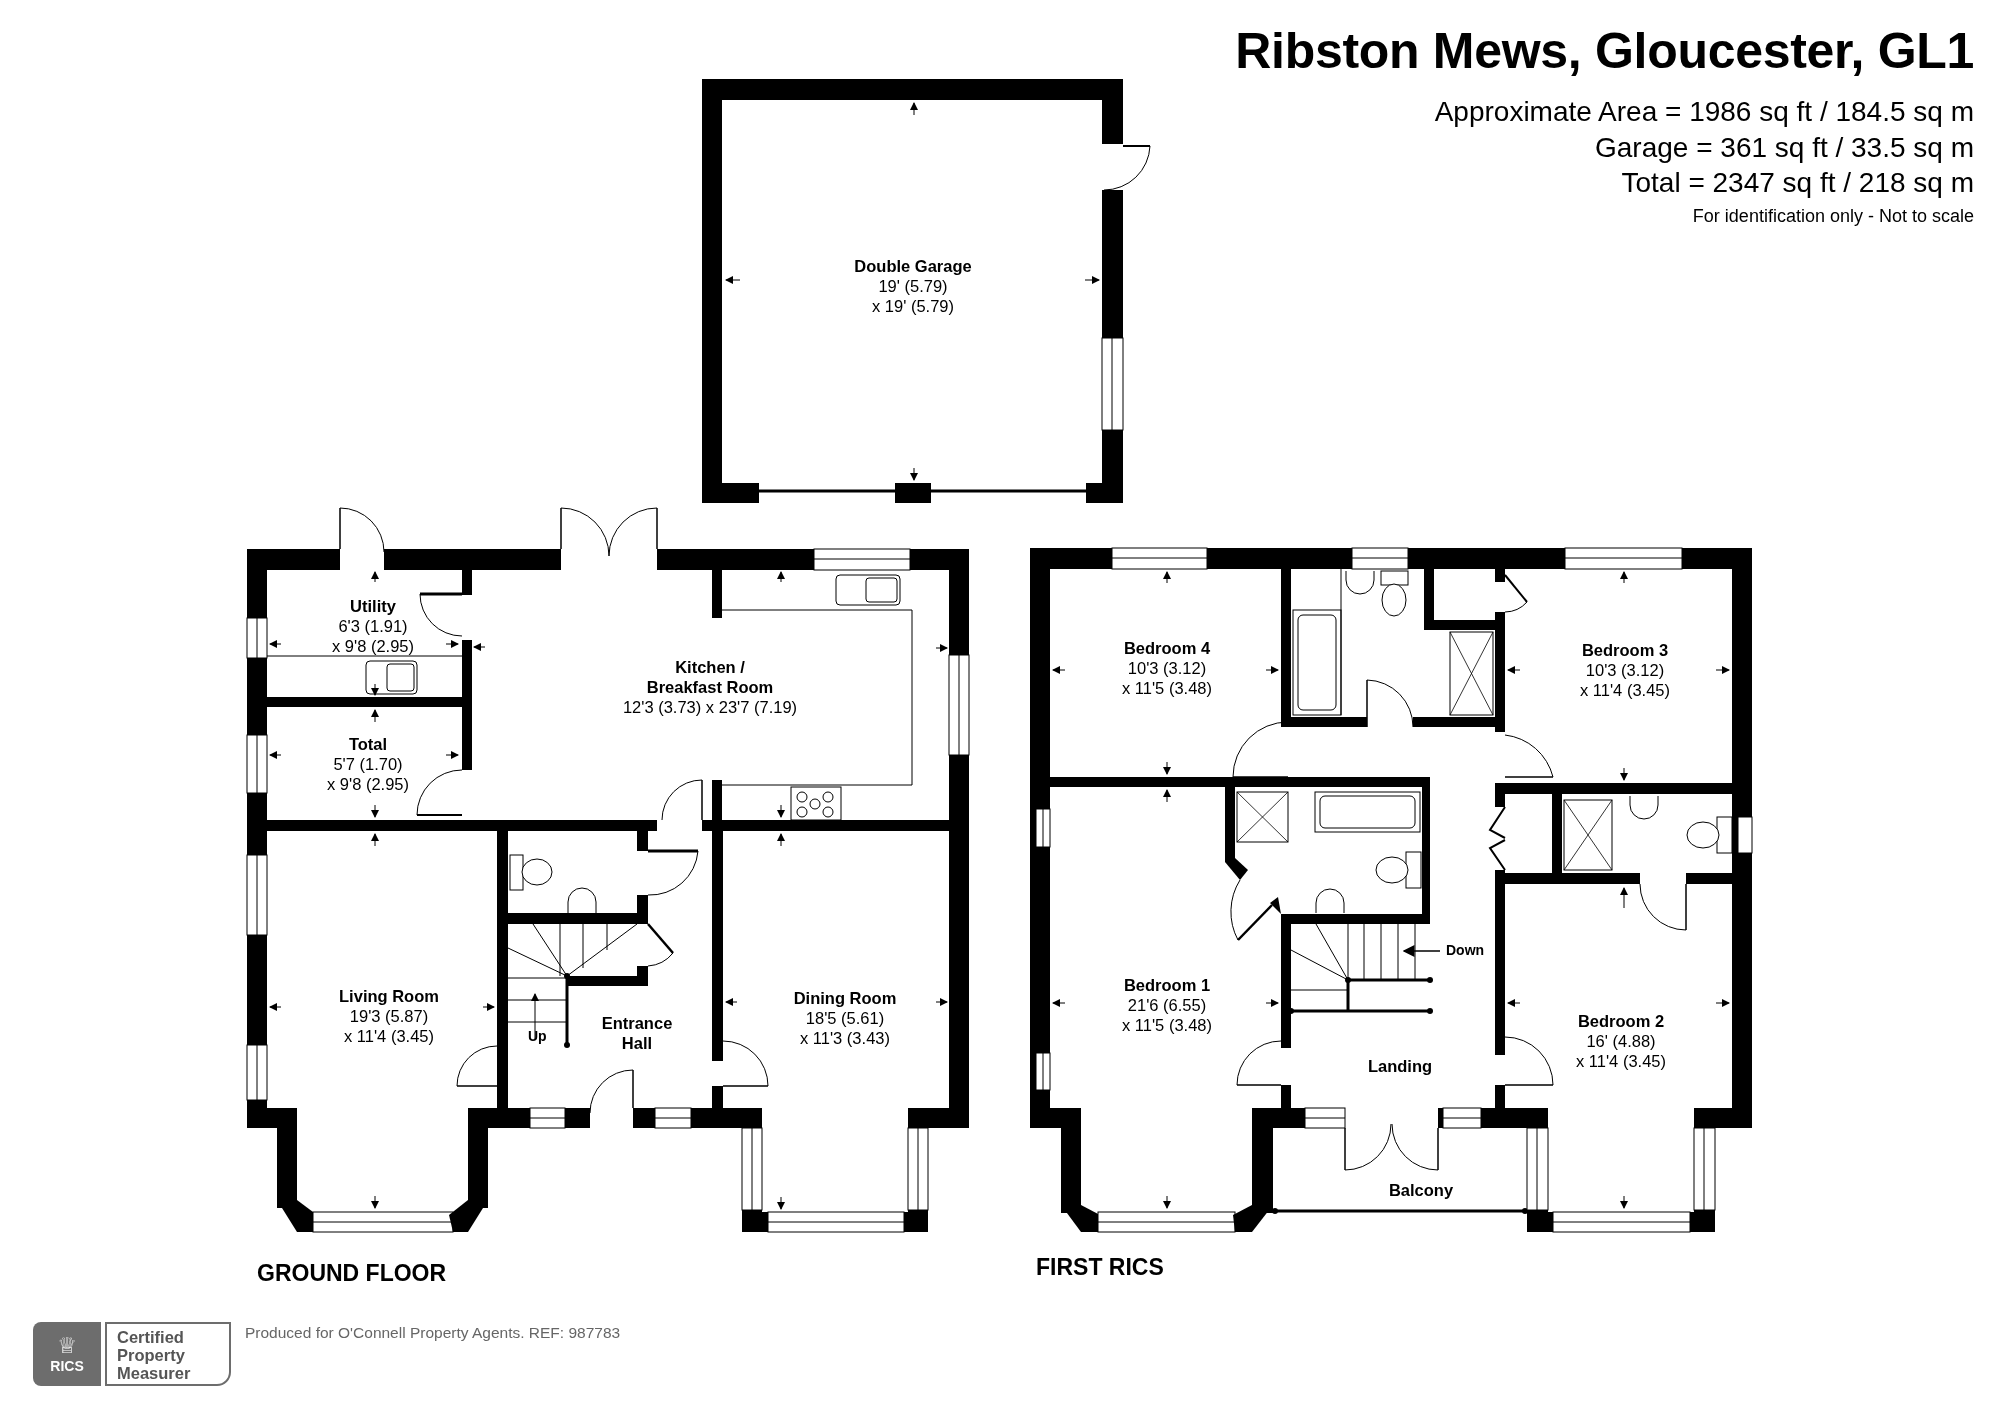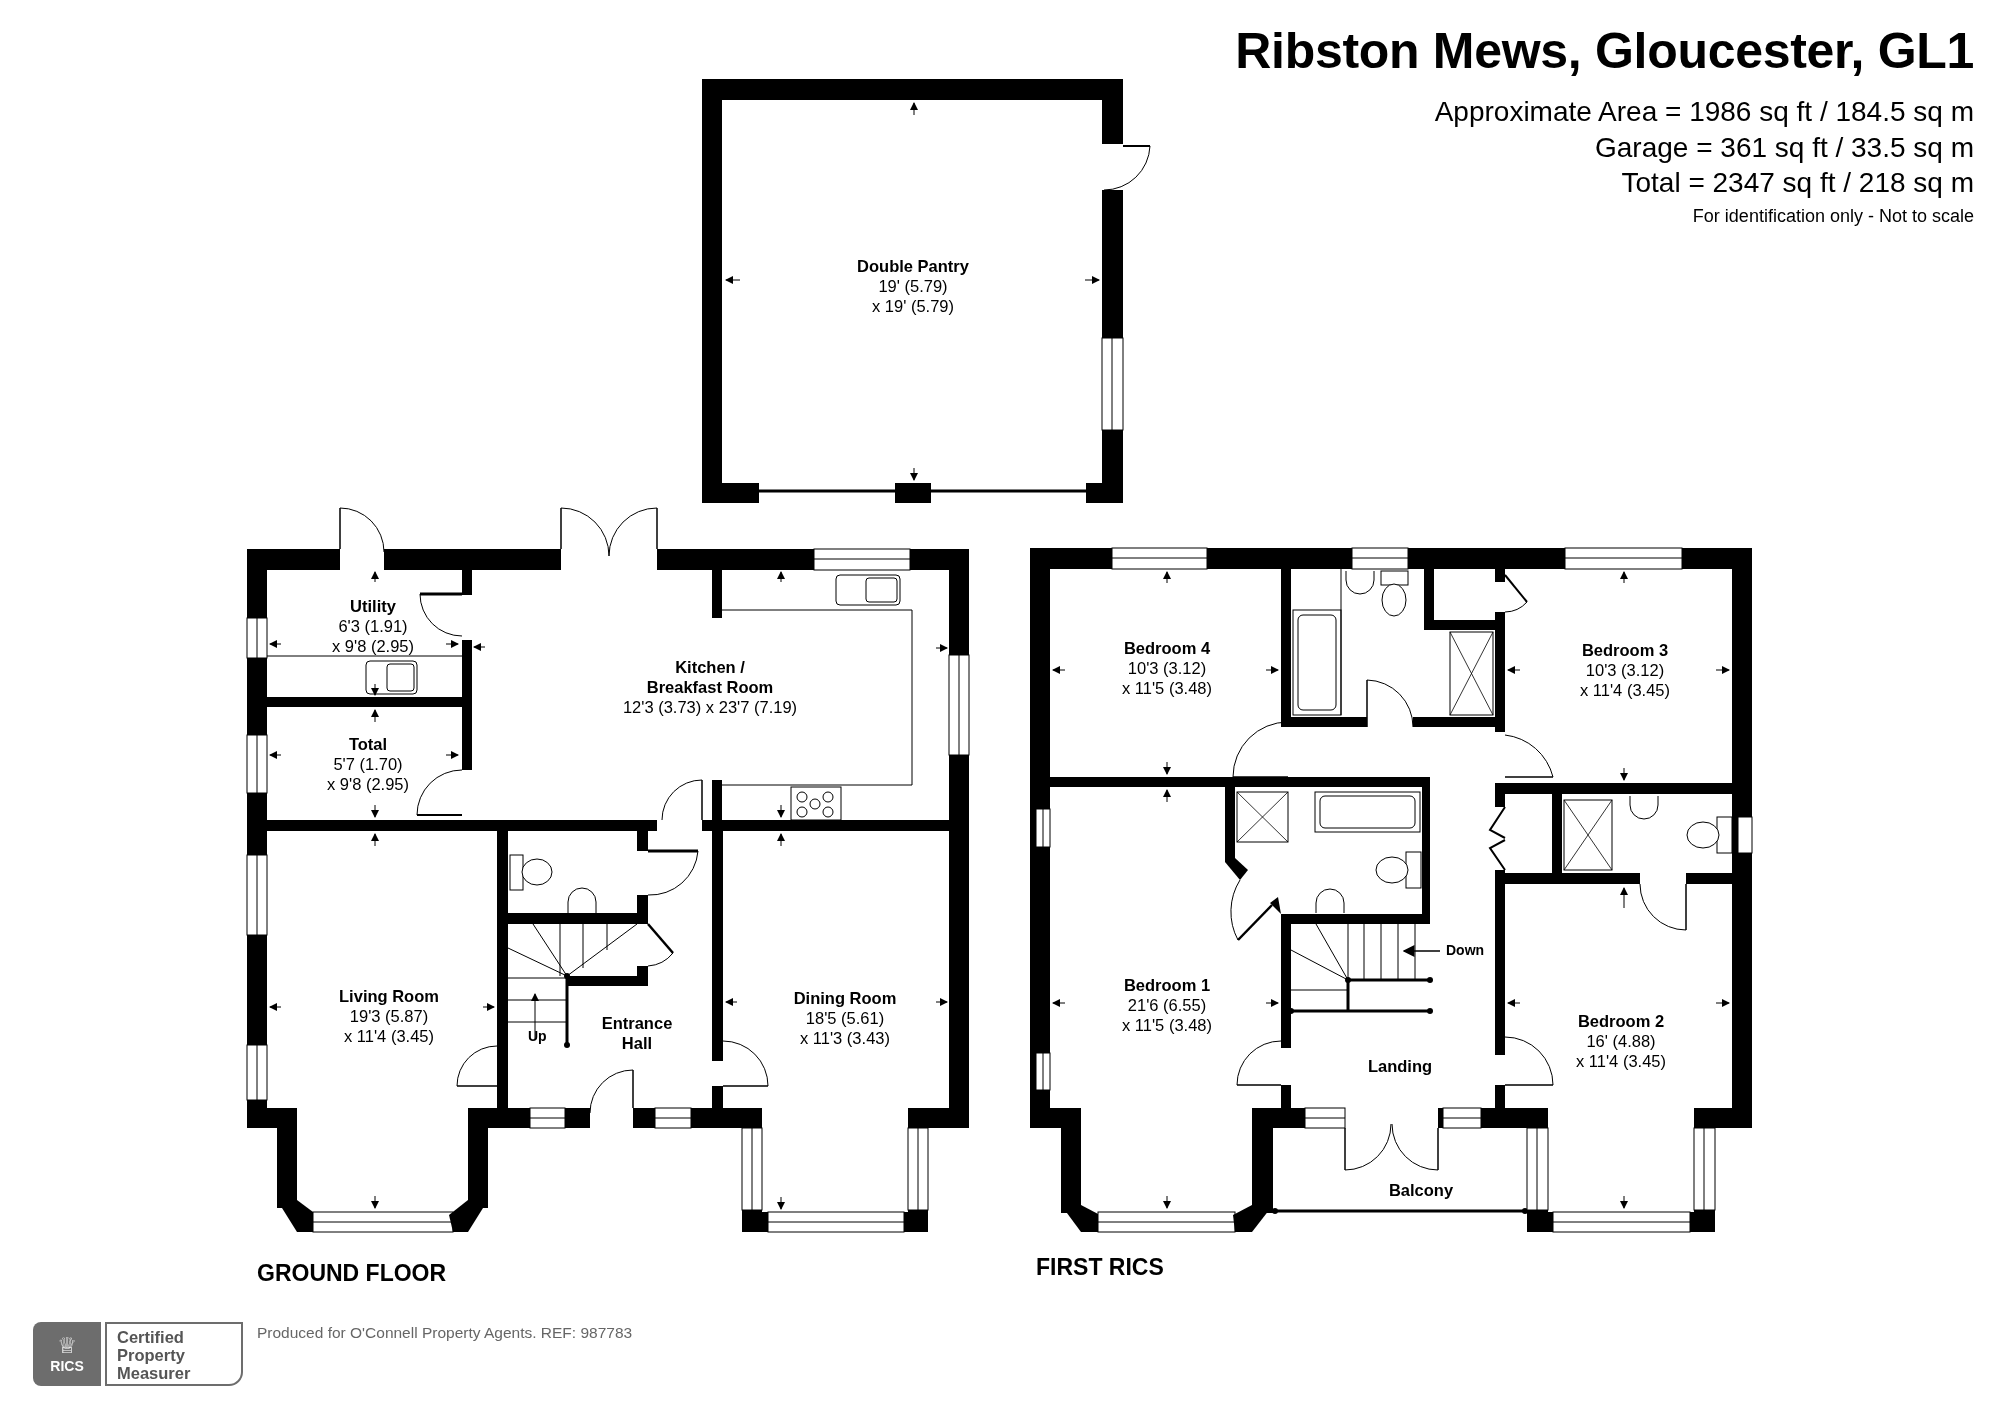--- a/index.html
+++ b/index.html
@@ -11,21 +11,21 @@
   svg.plan { position: absolute; left: 0; top: 0; }
   .room-label { position: absolute; transform: translateX(-50%); text-align: center; line-height: 20px; font-size: 16.5px; white-space: nowrap; }
   .room-label .name { font-weight: bold; display: block; }
   .room-label .dim { display: block; }
   .floor-label { position: absolute; font-size: 23px; font-weight: bold; white-space: nowrap; }
   .stair-label { position: absolute; font-size: 14px; font-weight: bold; }
   .footer { position: absolute; left: 33px; top: 1322px; height: 64px; display: flex; align-items: stretch; }
   .rics-box { width: 68px; background: #6d6d6d; color: #fff; display: flex; flex-direction: column; align-items: center; justify-content: center; border-radius: 8px 0 0 8px; }
   .rics-box .lion { font-size: 22px; line-height: 24px; }
   .rics-box .rics { font-weight: bold; font-size: 14px; }
-  .cert-box { width: 138px; border: 2px solid #6d6d6d; border-radius: 0 0 14px 0; color: #555; font-weight: bold; font-size: 16.5px; line-height: 18px; padding: 4px 10px; box-sizing: border-box; margin-left: 4px; }
+  .cert-box { width: 126px; border: 2px solid #6d6d6d; border-radius: 0 0 14px 0; color: #555; font-weight: bold; font-size: 16.5px; line-height: 18px; padding: 4px 10px; box-sizing: border-box; margin-left: 4px; }
   .footer-text { margin-left: 14px; color: #666; font-size: 15.5px; line-height: 21px; }
 </style>
 </head>
 <body>
 
 <div class="abs title">Ribston Mews, Gloucester, GL1</div>
 <div class="abs area-line" style="top:96px">Approximate Area = 1986 sq ft / 184.5 sq m</div>
 <div class="abs area-line" style="top:132px">Garage = 361 sq ft / 33.5 sq m</div>
 <div class="abs area-line" style="top:167px">Total = 2347 sq ft / 218 sq m</div>
 <div class="abs disclaimer">For identification only - Not to scale</div>
@@ -387,21 +387,21 @@
     <line x1="1065" y1="1003" x2="1053" y2="1003" stroke="#000" stroke-width="1" marker-end="url(#arr)"></line>
     <line x1="1266" y1="1003" x2="1278" y2="1003" stroke="#000" stroke-width="1" marker-end="url(#arr)"></line>
     <line x1="1167" y1="1196" x2="1167" y2="1208" stroke="#000" stroke-width="1" marker-end="url(#arr)"></line>
     <line x1="1520" y1="1003" x2="1508" y2="1003" stroke="#000" stroke-width="1" marker-end="url(#arr)"></line>
     <line x1="1716" y1="1003" x2="1729" y2="1003" stroke="#000" stroke-width="1" marker-end="url(#arr)"></line>
     <line x1="1624" y1="1196" x2="1624" y2="1208" stroke="#000" stroke-width="1" marker-end="url(#arr)"></line>
   </g>
 </svg>
 
 <div class="room-label" style="left:913px; top:256px">
-  <span class="name">Double Pantry</span>
+  <span class="name">Double Garage</span>
   <span class="dim">19' (5.79)</span>
   <span class="dim">x 19' (5.79)</span>
 </div>
 
 <div class="room-label" style="left:373px; top:596px">
   <span class="name">Utility</span>
   <span class="dim">6'3 (1.91)</span>
   <span class="dim">x 9'8 (2.95)</span>
 </div>
 <div class="room-label" style="left:368px; top:734px">

